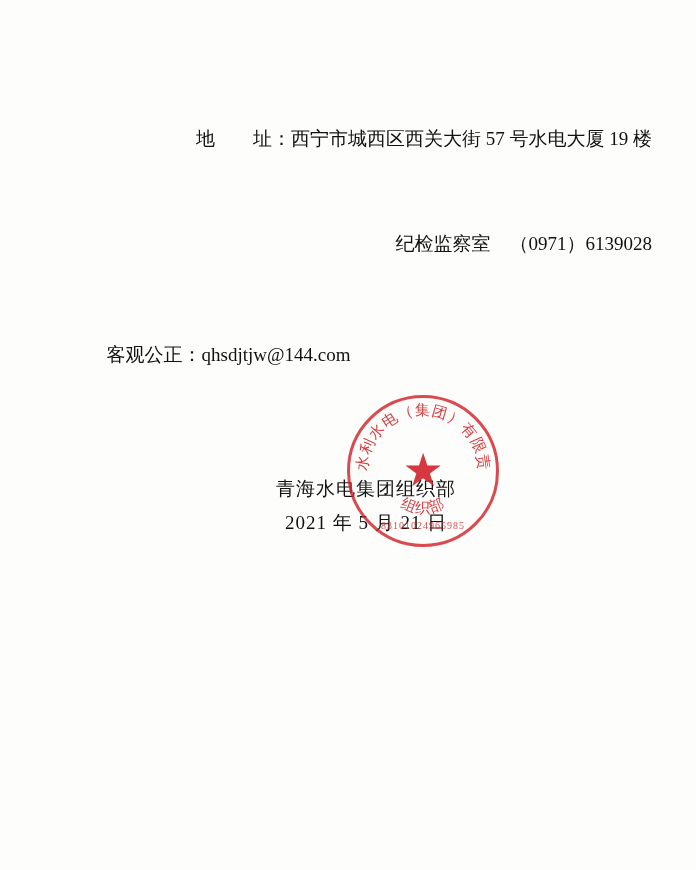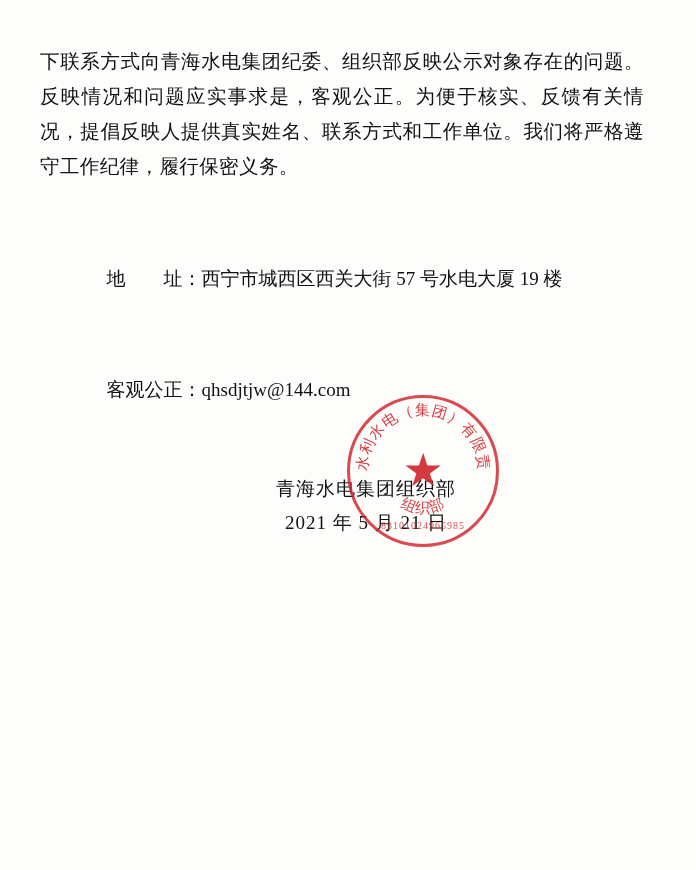--- a/index.html
+++ b/index.html
@@ -36,20 +36,21 @@
     text-indent: 0;
   }
   .contact-block {
     margin-top: 42px;
     font-size: 19px;
     line-height: 35px;
     padding-left: 38px;
   }
   .contact-row {
     white-space: pre;
+    text-align: right;
   }
   .contact-row .label {
     display: inline-block;
   }
   .indent-phone2 {
     display: inline-block;
     width: 82px;
   }
   .email-row {
     margin-top: 6px;
@@ -121,27 +122,27 @@
     font-size: 10px;
     letter-spacing: 1px;
     opacity: 0.8;
   }
 </style>
 </head>
 <body>
 
 <div class="page">
 
-  <div class="body-text">
-    <p>下联系方式向青海水电集团纪委、组织部反映公示对象存在的问题。反映情况和问题应实事求是，客观公正。为便于核实、反馈有关情况，提倡反映人提供真实姓名、联系方式和工作单位。我们将严格遵守工作纪律，履行保密义务。</p>
-  </div>
 
   <div class="contact-block">
     <div class="contact-row">
       <span class="label">地　　址：</span><span class="mono">西宁市城西区西关大街 57 号水电大厦 19 楼</span>
+    </div>
+    <div class="contact-row">
+      <span class="indent-phone2"></span><span>纪检监察室</span><span>　</span><span class="mono">（0971）6139028</span>
     </div>
     <div class="email-row">
       <span class="label">客观公正：</span><span class="mono">qhsdjtjw@144.com</span>
     </div>
   </div>
 
   <div class="signature">
     <div class="sig-line">青海水电集团组织部</div>
     <div class="sig-line">2021 年 5 月 21 日</div>
   </div>

